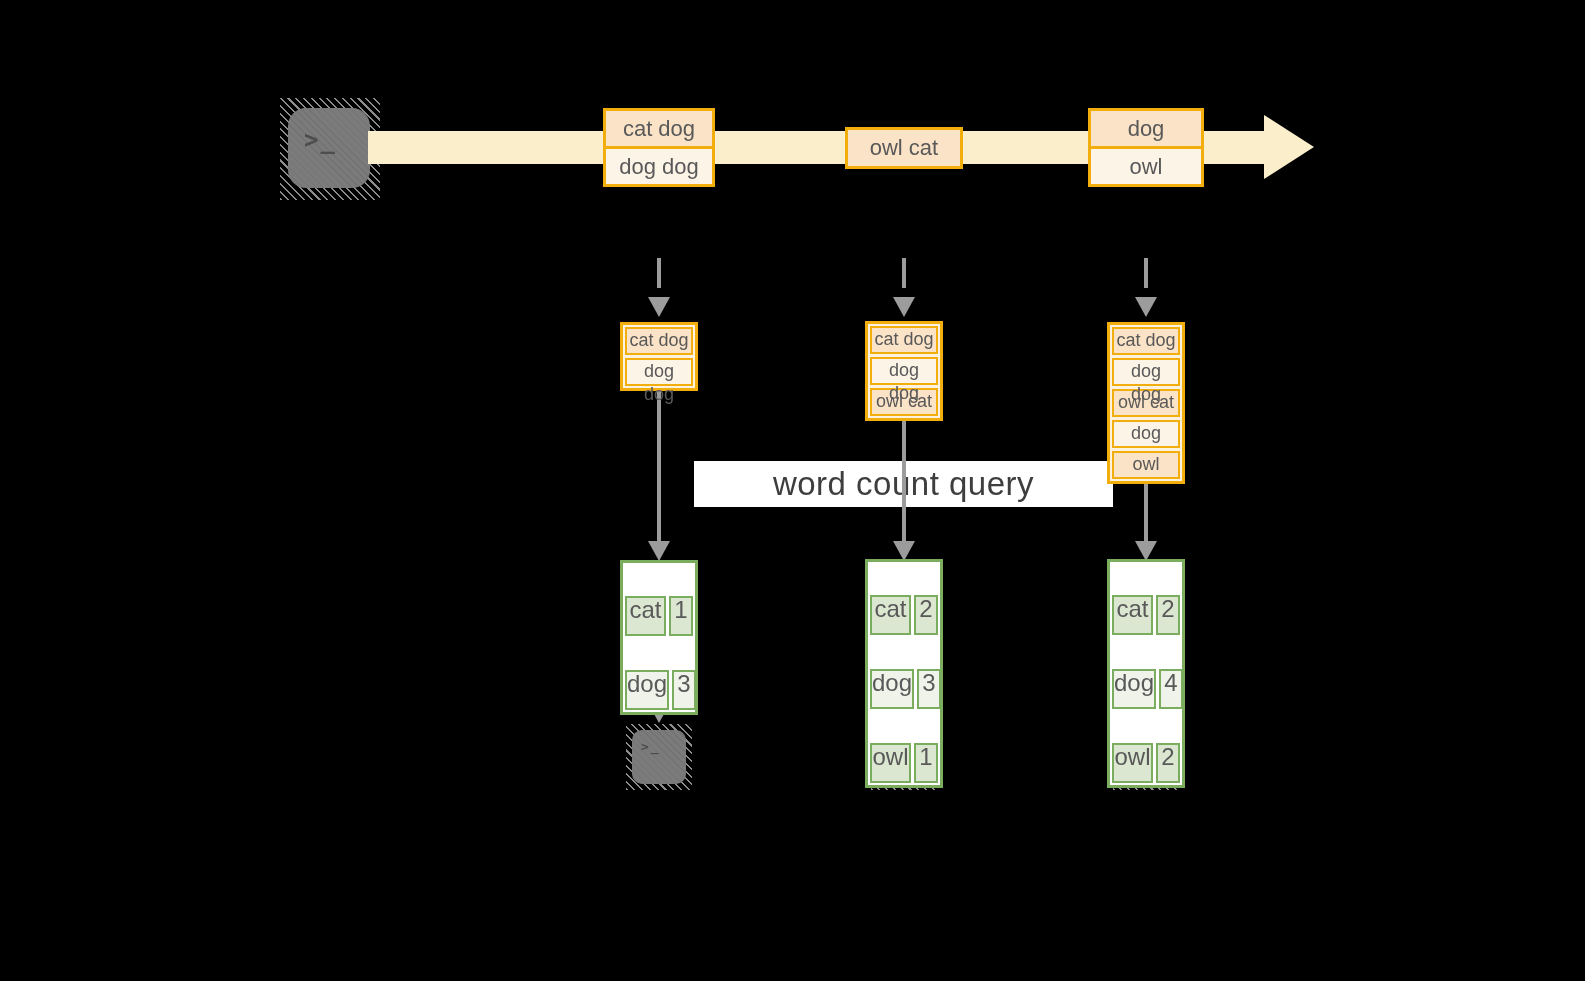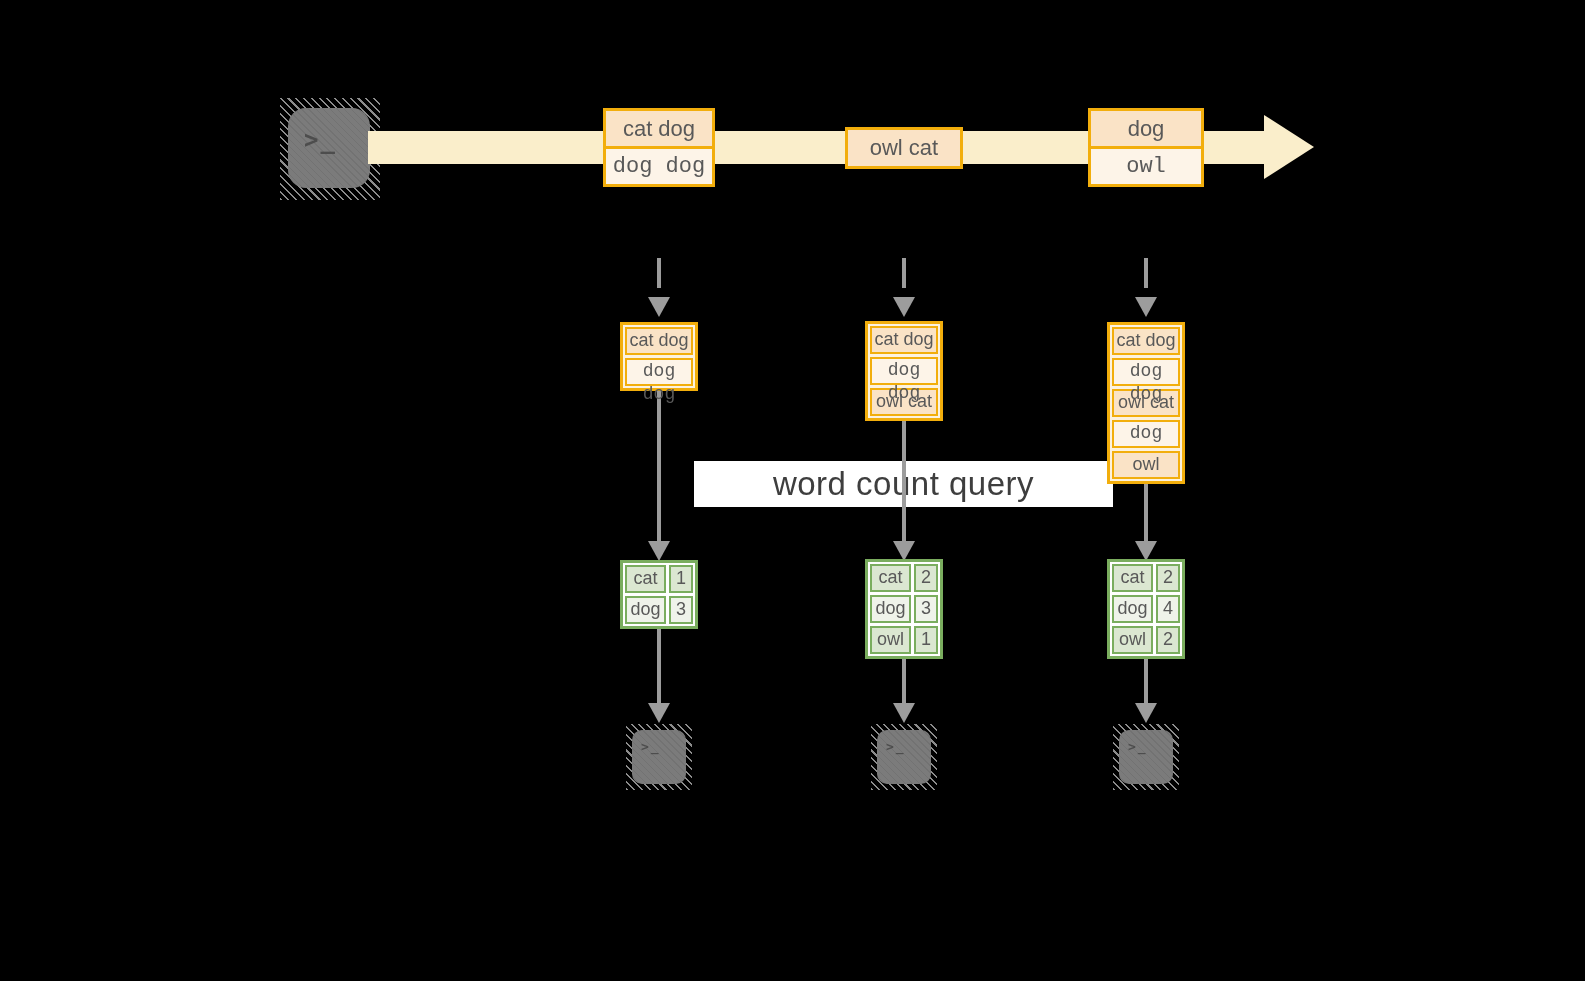--- a/index.html
+++ b/index.html
@@ -34,36 +34,36 @@
   .band{position:absolute;left:368px;top:131px;width:898px;height:33px;background:var(--stream);}
   .band-head{position:absolute;left:1264px;top:115px;width:0;height:0;
              border-top:32px solid transparent;border-bottom:32px solid transparent;
              border-left:50px solid var(--stream);}
 
   
   .ebox{position:absolute;box-sizing:border-box;border:3px solid var(--orange);z-index:3;}
   .erow{height:35px;line-height:35px;text-align:center;font-size:22px;color:var(--txt);}
   .erow + .erow{border-top:3px solid var(--orange);}
   .fill-a{background:var(--peach);}
-  .fill-b{background:var(--cream);font-family:Liberation Mono, monospace;}
+  .fill-b{background:var(--cream);}
 
   
   .stack{position:absolute;box-sizing:border-box;width:78px;border:3px solid var(--orange);
          background:var(--stack-gap);padding:2px;z-index:3;}
   .srow{box-sizing:border-box;height:28px;line-height:23px;border:2px solid var(--orange);
         text-align:center;font-size:18px;color:var(--txt);}
   .srow + .srow{margin-top:3px;}
 
   
   .gtable{position:absolute;box-sizing:border-box;width:78px;border:3px solid var(--green);
           background:#ffffff;padding:2px;z-index:3;}
   .grow{display:flex;gap:3px;}
   .grow + .grow{margin-top:3px;}
-  .gcell{box-sizing:border-box;height:28px;line-height:23px;border:2px solid var(--green);
-         text-align:center;font-size:18px;color:var(--txt);}
+  .gcell{box-sizing:border-box;height:40px;line-height:23px;border:2px solid var(--green);
+         text-align:center;font-size:24px;color:var(--txt);margin-top:31px;}
   .gword{flex:1;}
   .gnum{width:24px;flex:none;}
   .gr-a .gcell{background:var(--gfill-a);}
   .gr-b .gcell{background:var(--gfill-b);}
 
   
   .shaft{position:absolute;width:4px;background:var(--gray);z-index:2;}
   .tri{position:absolute;width:0;height:0;z-index:2;
        border-left:11px solid transparent;border-right:11px solid transparent;
        border-top:20px solid var(--gray);}

